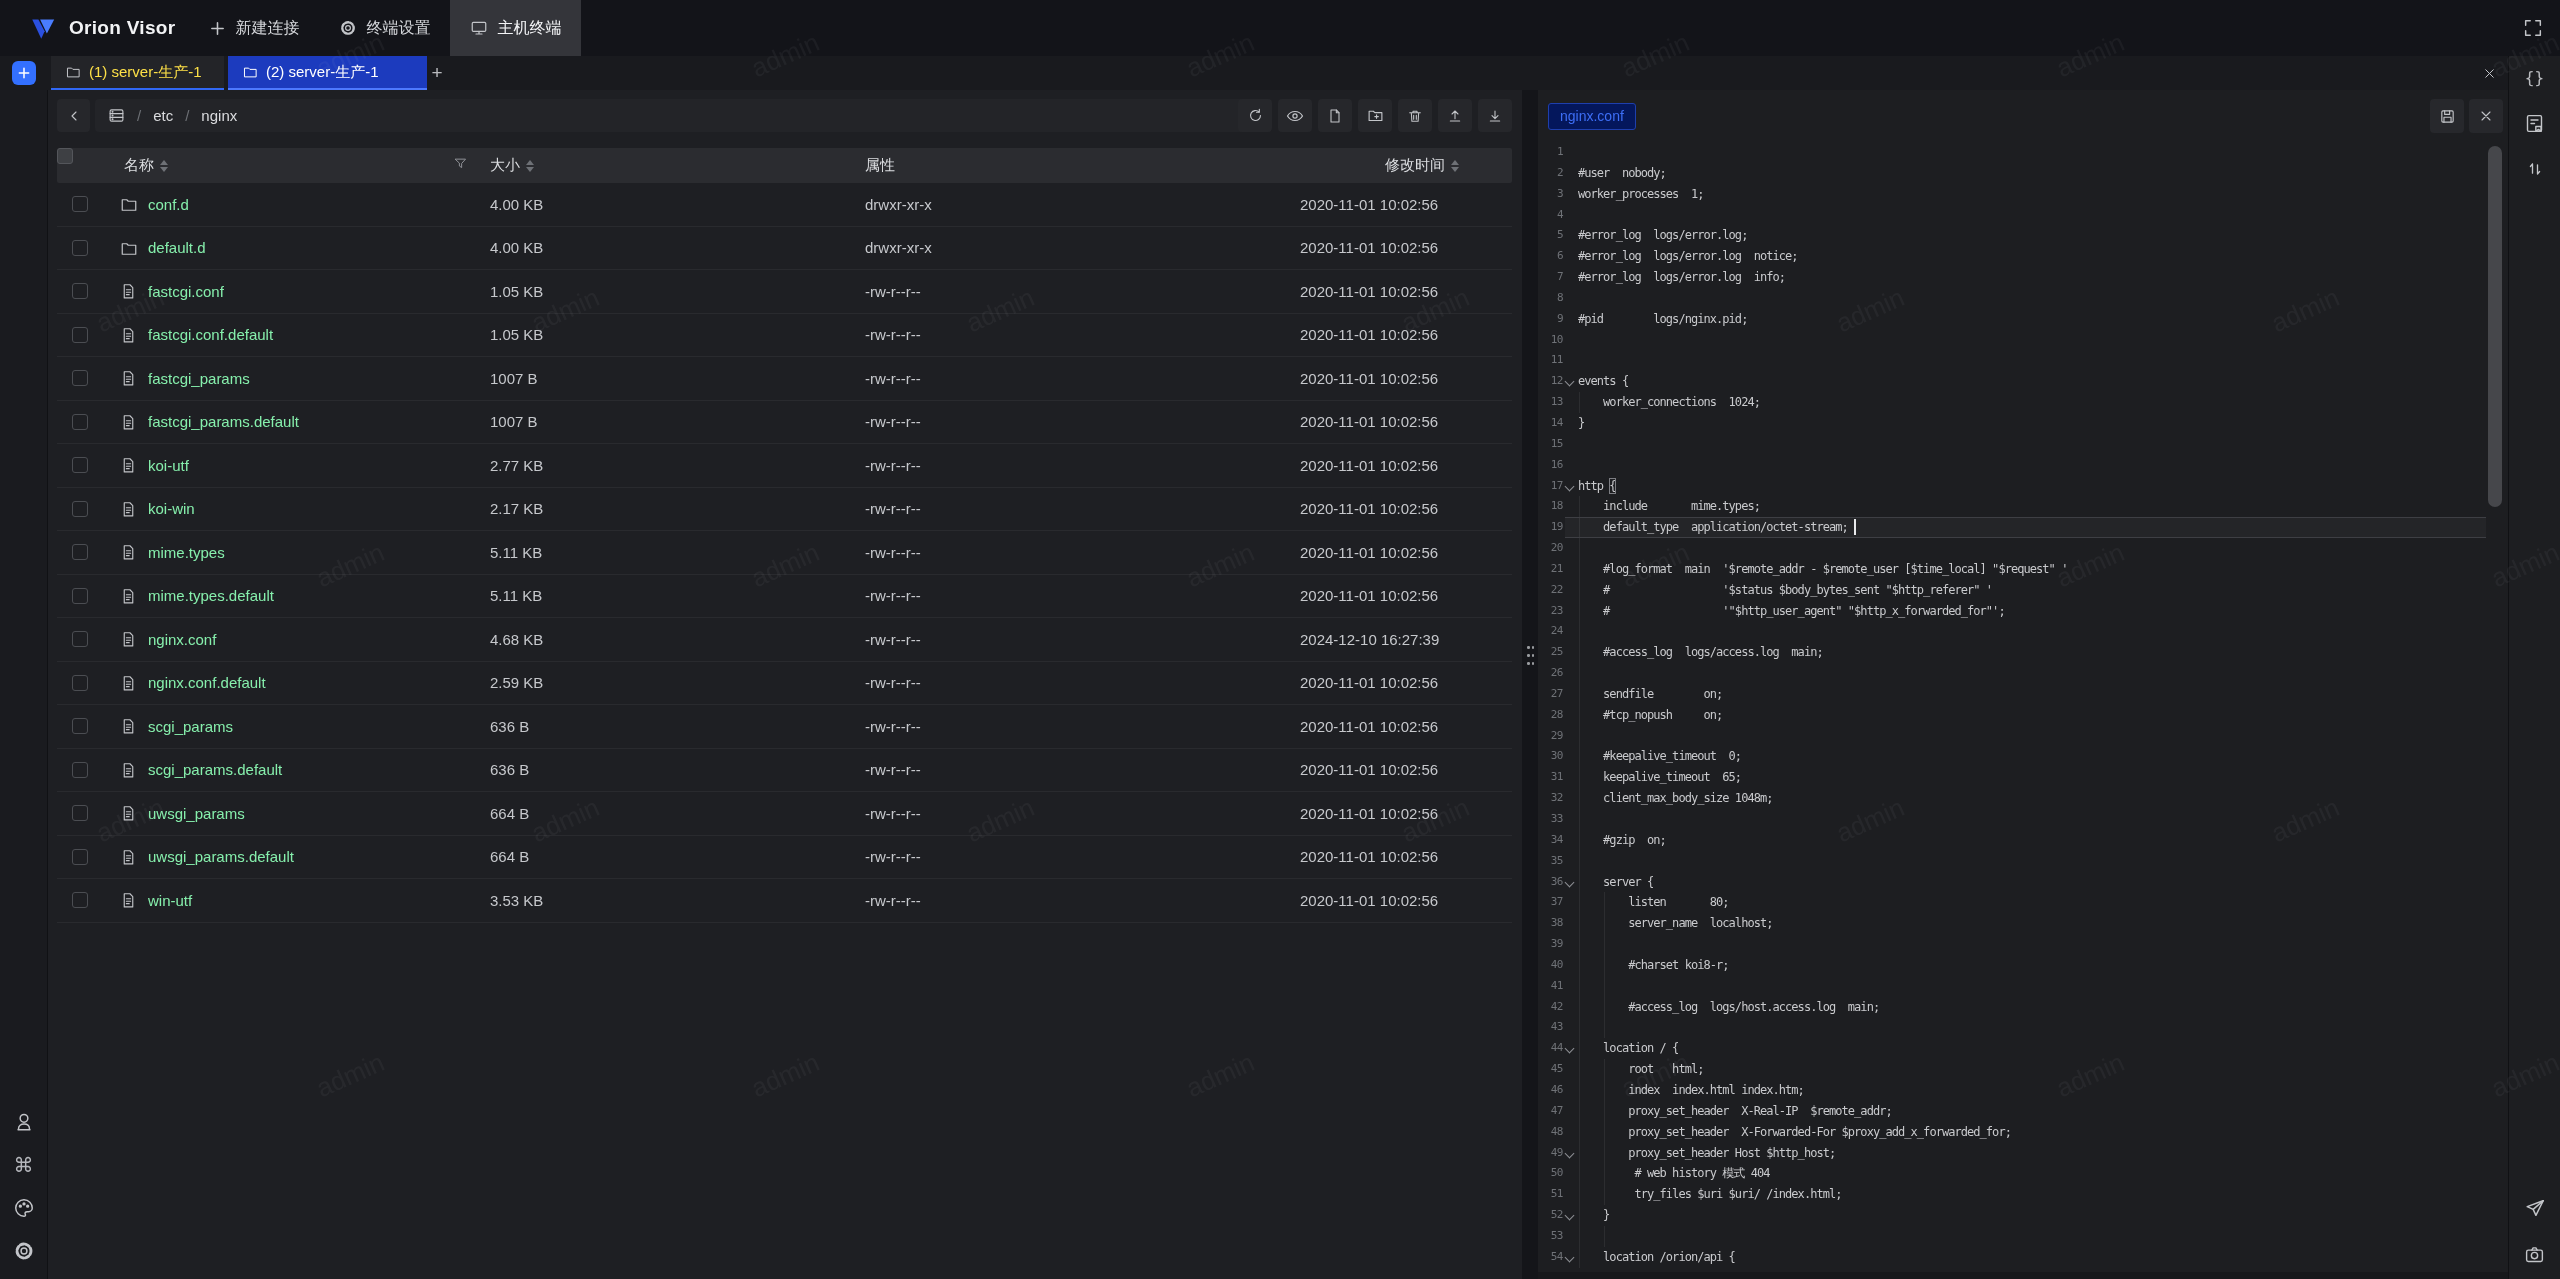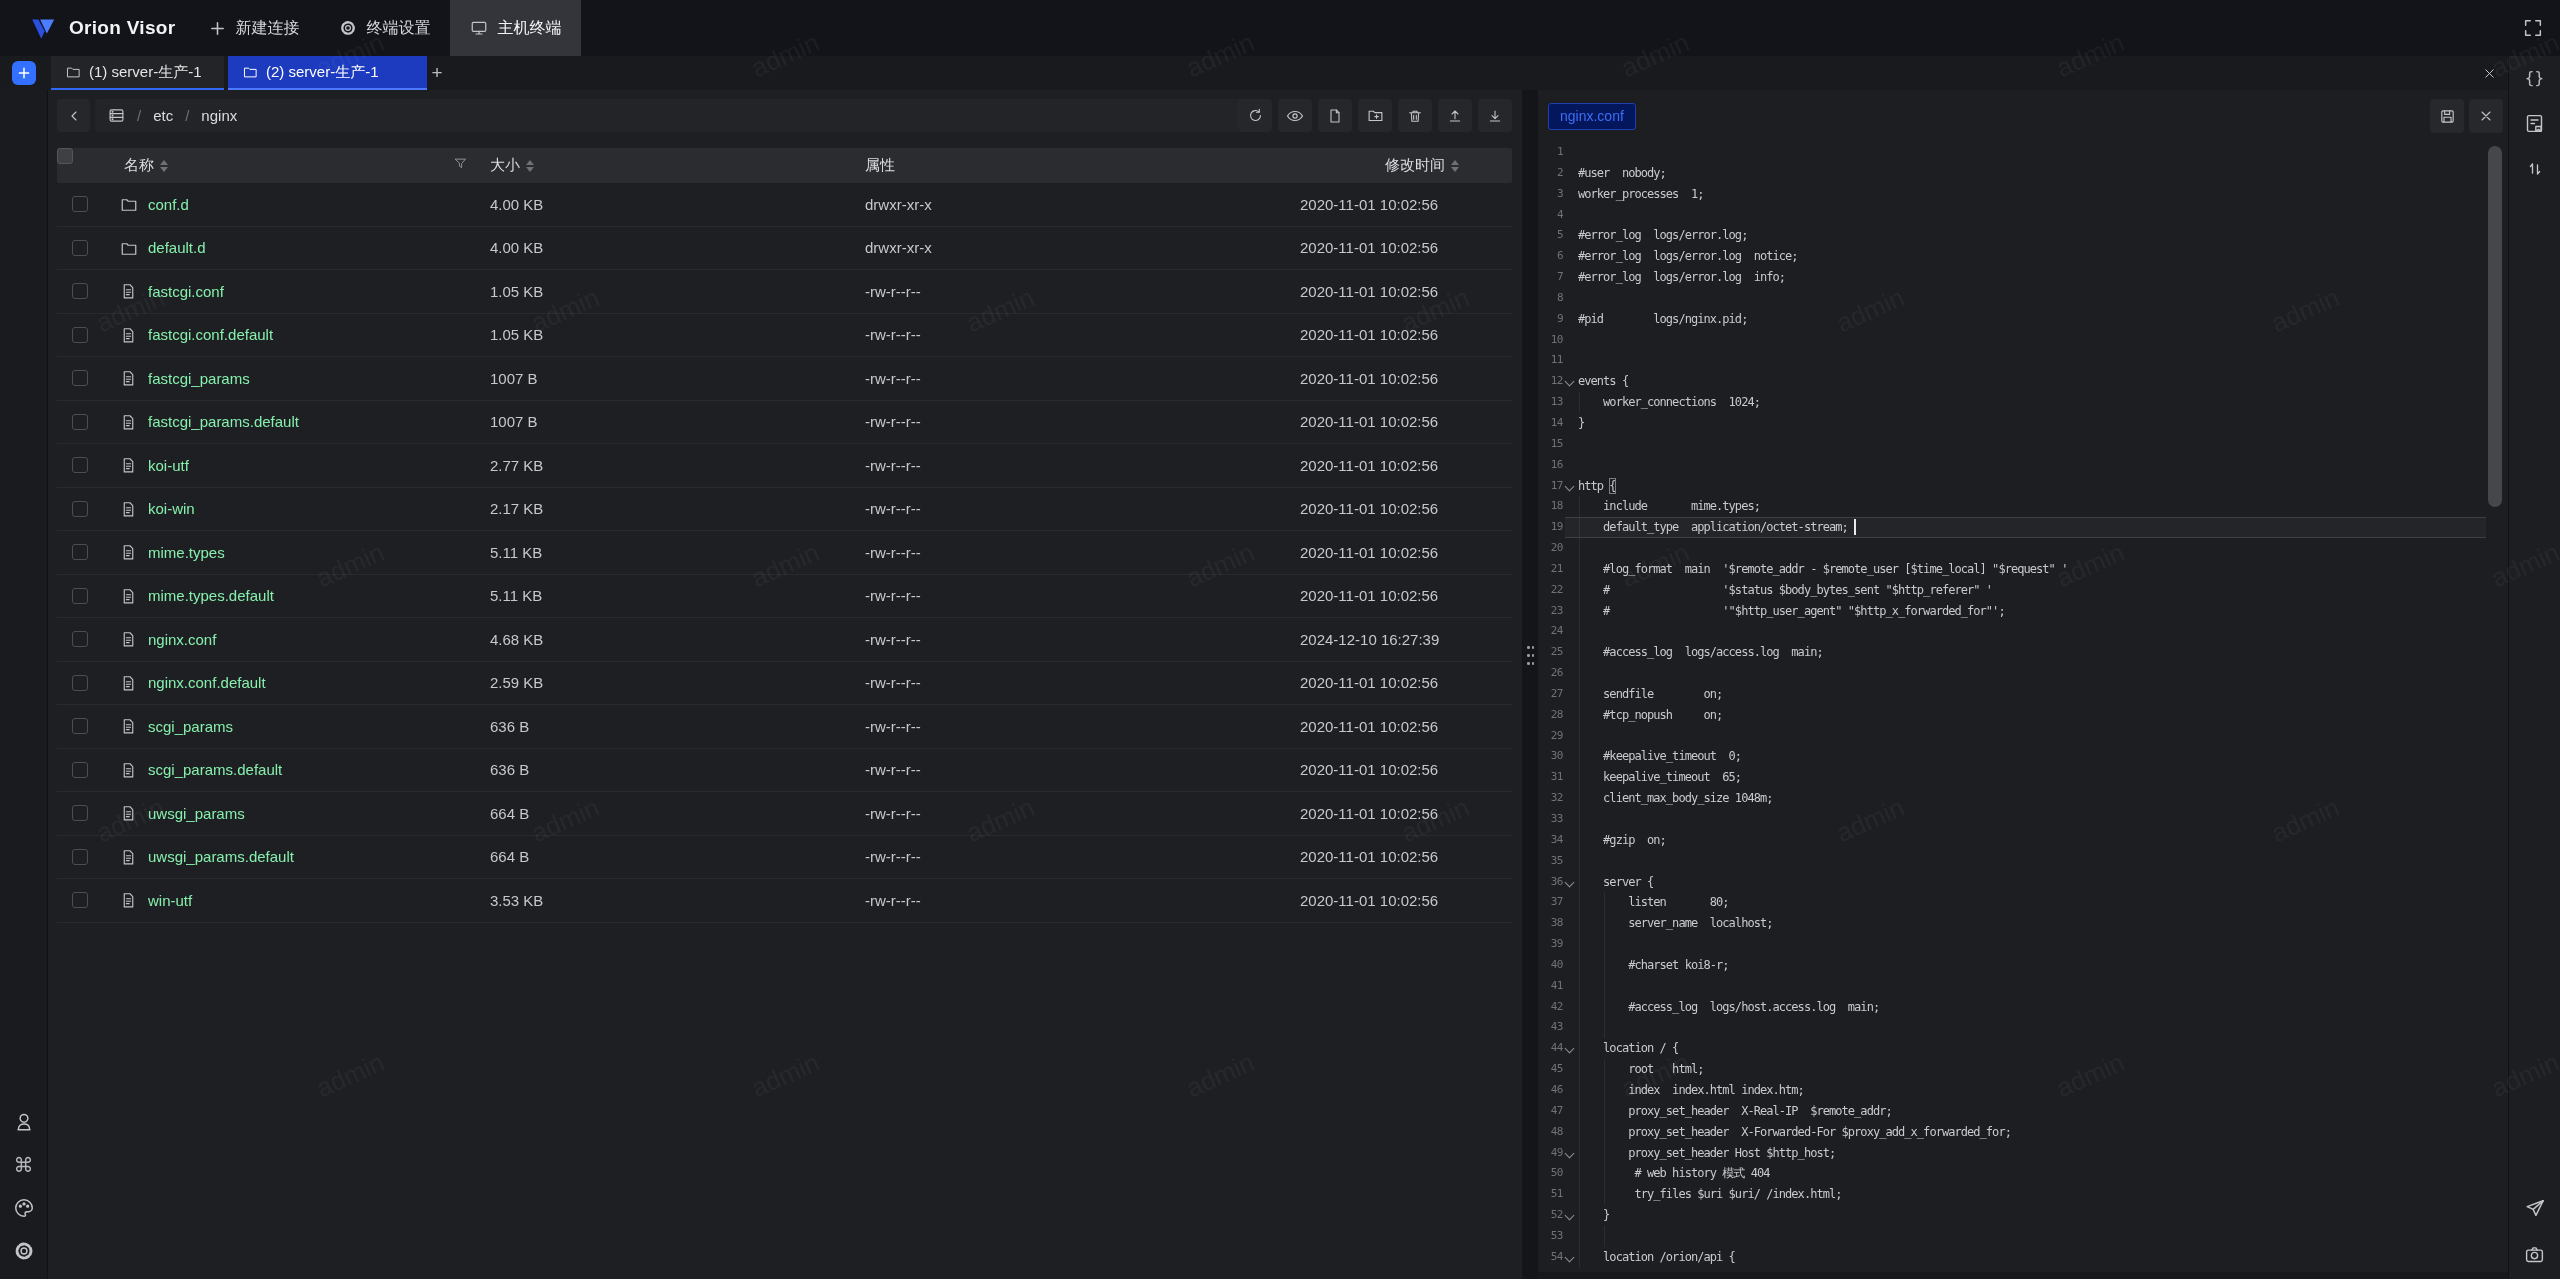--- a/index.html
+++ b/index.html
@@ -20,21 +20,21 @@
   .menu-item.active{background:#34353a;color:#f4f5f7;}
   .topbar-right{margin-left:auto;margin-right:16px;display:flex;align-items:center;}
   .iconbtn{display:flex;align-items:center;justify-content:center;cursor:pointer;}
 
   
   .tabbar{position:absolute;left:0;top:56px;width:2508px;height:34px;background:#191a1e;}
   .newconn-btn{position:absolute;left:12px;top:5px;width:24px;height:24px;border-radius:6px;
                background:#3370ff;display:flex;align-items:center;justify-content:center;cursor:pointer;}
   .tab{position:absolute;top:0;height:34px;display:flex;align-items:center;gap:8px;
        padding:0 15px;font-size:15px;cursor:pointer;}
-  .tab-1{left:51px;width:173px;background:#232428;color:#e5e5e5;border-bottom:2px solid #3168f5;}
+  .tab-1{left:51px;width:173px;background:#232428;color:#fde047;border-bottom:2px solid #3168f5;}
   .tab-2{left:228px;width:199px;background:#1c3bbe;color:#ffffff;border-bottom:2px solid #4d79ff;}
   .addtab{position:absolute;left:424px;top:4px;width:26px;height:26px;display:flex;align-items:center;
           justify-content:center;color:#b9bbbf;font-size:19px;cursor:pointer;}
   .tabbar-close{position:absolute;left:2477px;top:5px;width:24px;height:24px;display:flex;
                 align-items:center;justify-content:center;cursor:pointer;}
 
   
   .left-strip{position:absolute;left:0;top:90px;width:48px;bottom:0;background:#1a1b1f;
               border-right:1px solid #101114;display:flex;flex-direction:column;
               justify-content:flex-end;align-items:center;gap:19px;padding-bottom:16px;}

